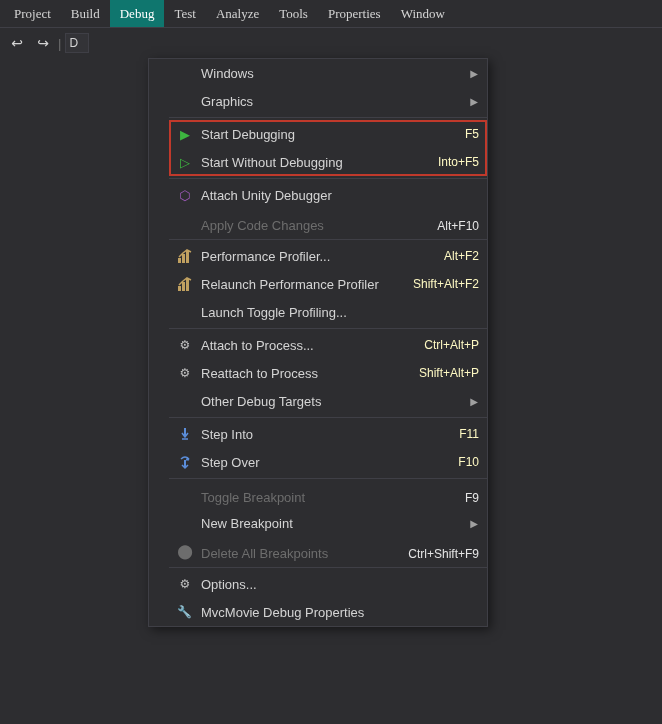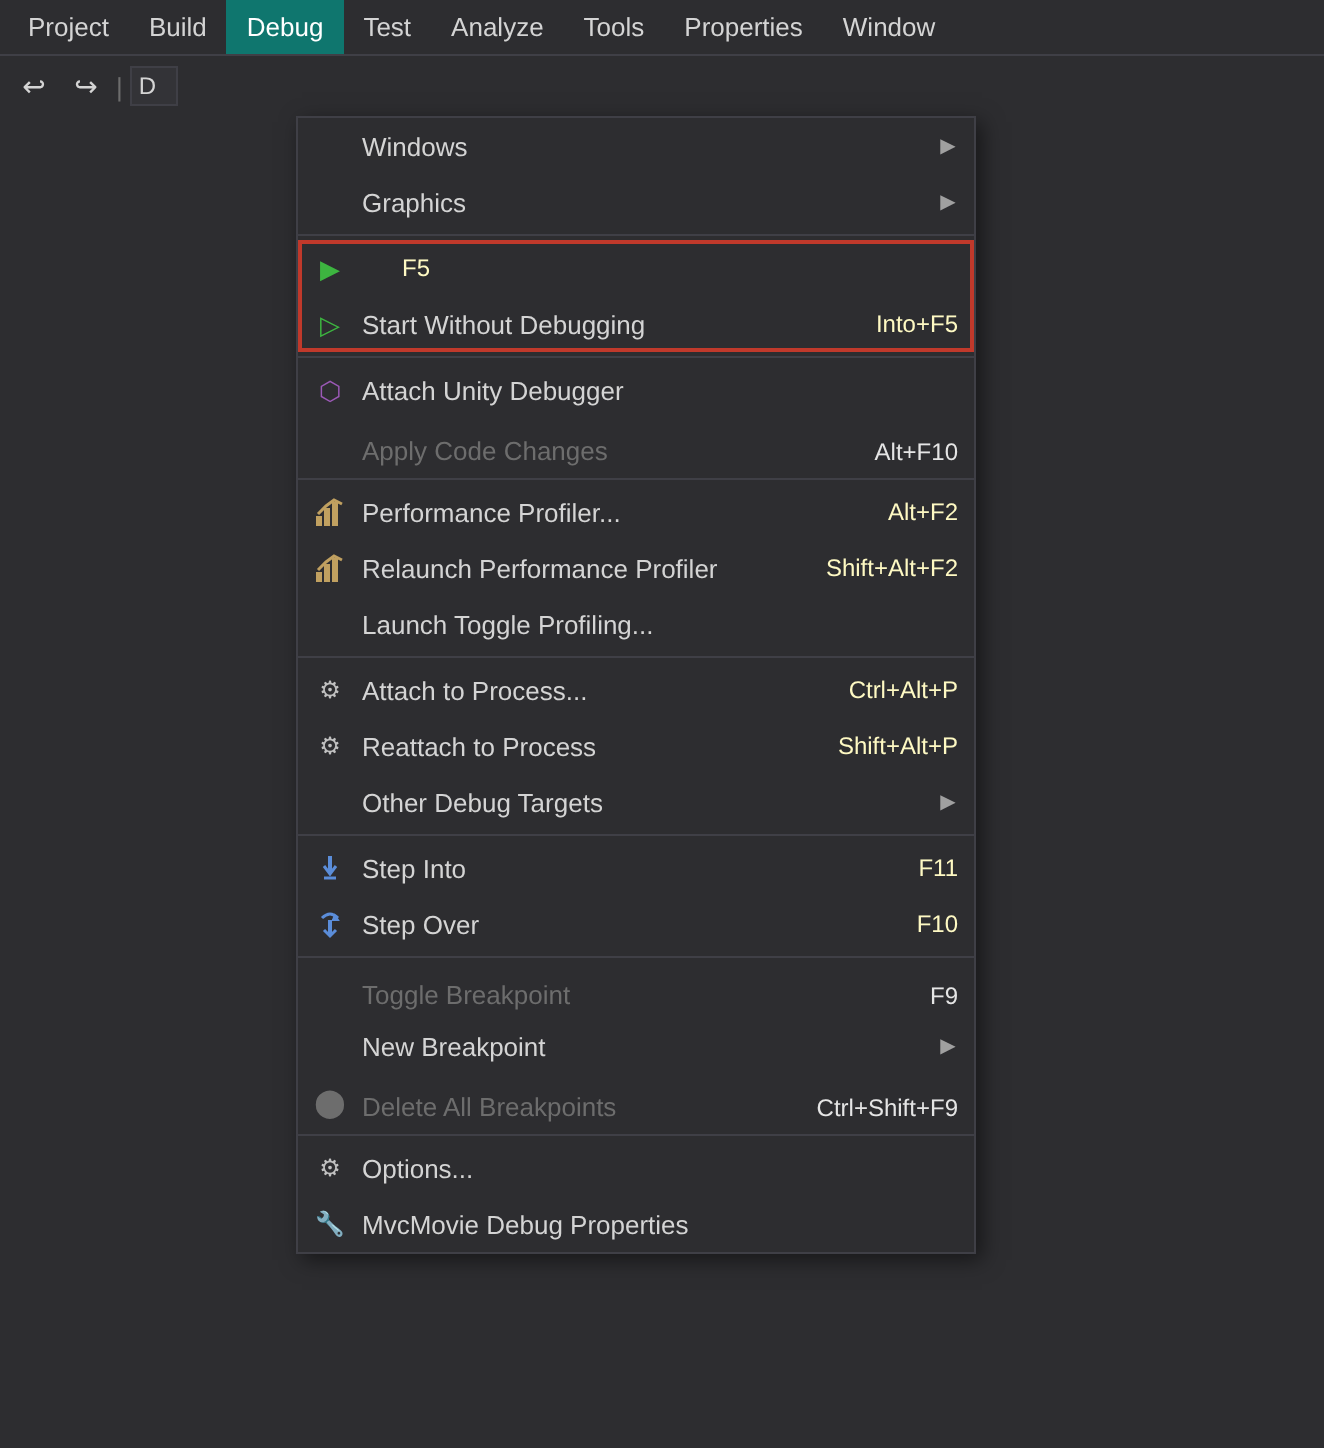--- a/index.html
+++ b/index.html
@@ -22,20 +22,21 @@
       padding: 0 4px;
       border-bottom: 1px solid #3f3f46;
     }
     .menubar-item {
       padding: 4px 10px;
       color: #d4d4d4;
       cursor: pointer;
       height: 100%;
       display: flex;
       align-items: center;
+      font-family: Liberation Serif, serif;
     }
     .menubar-item.active {
       background: #0f766e;
       color: #ffffff;
     }
 
     
     .toolbar {
       height: 30px;
       background: #2d2d30;
@@ -67,20 +68,21 @@
     
     .dropdown-menu {
       position: absolute;
       top: 58px;
       left: 148px;
       width: 340px;
       background: #2d2d30;
       border: 1px solid #3f3f46;
       z-index: 100;
       box-shadow: 3px 3px 10px rgba(0,0,0,0.5);
+      padding-left: 20px;
     }
 
     .menu-item {
       display: flex;
       align-items: center;
       padding: 4px 8px 4px 6px;
       min-height: 26px;
       cursor: pointer;
       position: relative;
     }
@@ -205,20 +207,21 @@
     <span class="menu-item-icon"></span>
     <span class="menu-item-label">Graphics</span>
     <span class="submenu-arrow">▶</span>
   </div>
 
   <div class="menu-separator"></div>
 
   <div style="position:relative;">
     <div class="menu-item" style="background:transparent;">
       <span class="menu-item-icon icon-play">▶</span>
+      <span class="menu-item-label">Start Debugging</span>
       <span class="menu-item-shortcut">F5</span>
     </div>
     <div class="menu-item" style="background:transparent;">
       <span class="menu-item-icon icon-play-outline">▷</span>
       <span class="menu-item-label">Start Without Debugging</span>
       <span class="menu-item-shortcut">Into+F5</span>
     </div>
 
     <div style="position:absolute;top:0;left:0;right:0;bottom:0;border:2px solid #c0392b;pointer-events:none;"></div>
   </div>

